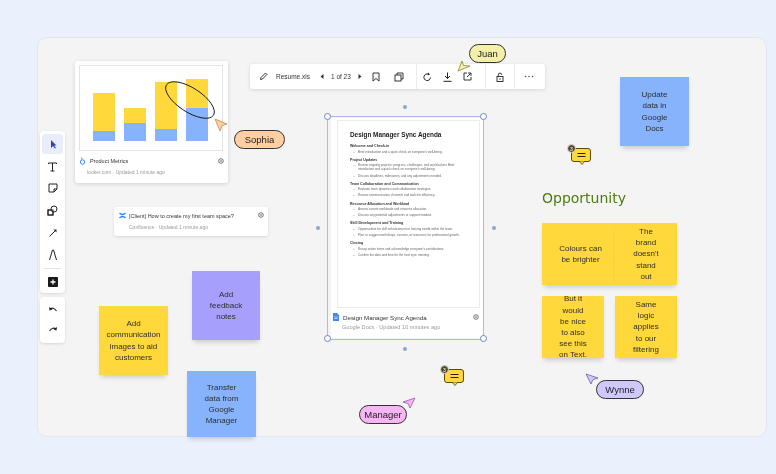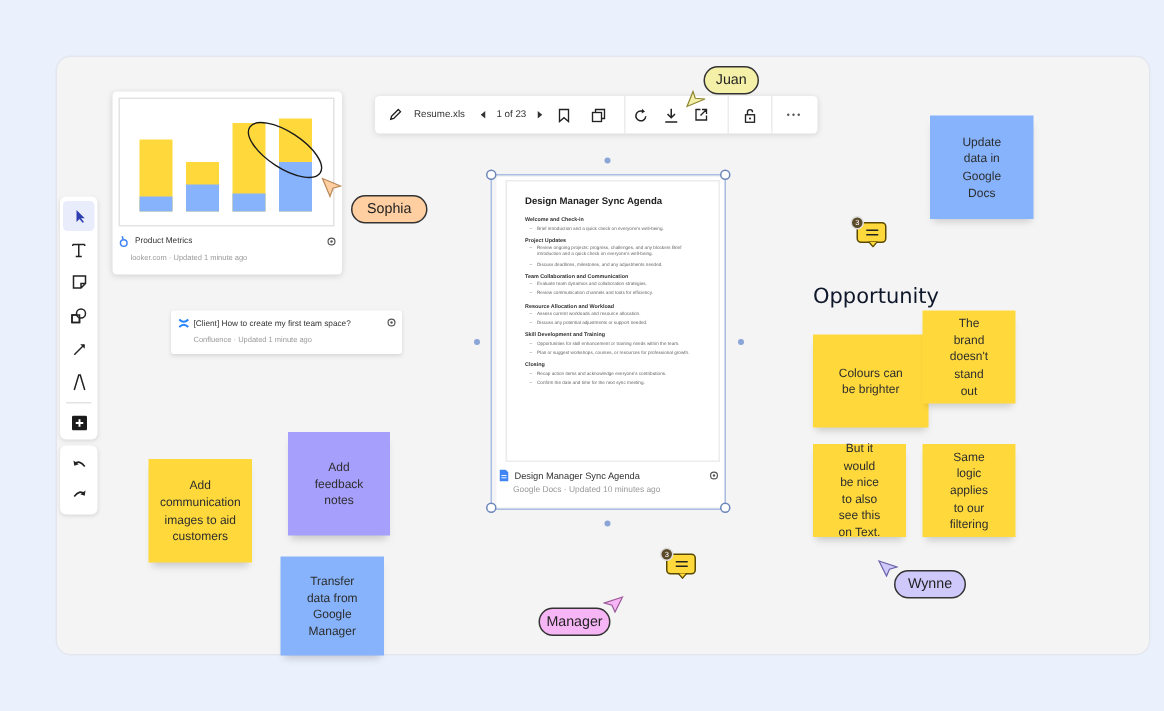--- a/index.html
+++ b/index.html
@@ -349,47 +349,47 @@
   </svg>
 <div class="abs card-sub" style="left:342px; top:324px; font-size:5.6px;">
   <span>Google Docs</span>
   <span> · </span>
   <span>Updated 10 minutes ago</span>
 </div>
 
 <div class="sticky yellow" style="left:99px; top:306px; width:69px; height:69px;">
     <span>Add communication images to aid customers</span>
   </div>
-<div class="sticky purple" style="left:192px; top:271px; width:68px; height:69px;margin-top:17px;">
+<div class="sticky purple" style="left:192px; top:271px; width:68px; height:69px;">
     <span>Add feedback notes</span>
   </div>
 <div class="sticky blue" style="left:187px; top:371px; width:69px; height:66px;">
     <span>Transfer data from Google Manager</span>
   </div>
 
 <div class="sticky blue" style="left:620px; top:77px; width:69px; height:69px;">
     <span>Update data in Google Docs</span>
   </div>
 
 <div class="comment-bubble" style="left:571px; top:148px;">
   <svg style="position:absolute; left:5px; top:3px;" width="9" height="6" viewBox="0 0 9 6">
       <path d="M0.5 1.5 H8.5 M0.5 4.5 H8.5" stroke="#222" stroke-width="1"></path>
     </svg>
   <svg style="position:absolute; left:7px; top:12px;" width="6" height="4" viewBox="0 0 6 4">
       <path d="M0 0 L3 3.5 L6 0 Z" fill="#ffd93c" stroke="#5a4a00" stroke-width="0.8"></path>
     </svg>
   <div style="position:absolute; left:-5px; top:-5px; width:9px; height:9px; border-radius:50%; background:#5a4a2a; color:#fff; font-size:5px; display:flex; align-items:center; justify-content:center; border:1px solid #ddd;">3</div>
 </div>
 
-<div class="abs" style="left:542px; top:190px; font-size:14px; color:#0f172a; font-family:'DejaVu Sans', sans-serif;">Opportunity</div>
+<div class="abs" style="left:542px; top:190px; font-size:14px; color:#4d7c0f; font-family:'DejaVu Sans', sans-serif;">Opportunity</div>
 
 <div class="sticky yellow" style="left:542px; top:223px; width:77px; height:62px;">
     <span>Colours can be brighter</span>
   </div>
-<div class="sticky yellow" style="left:615px; top:207px; width:62px; height:62px;">
+<div class="sticky yellow" style="left:615px; top:223px; width:62px; height:62px;">
     <span>The brand doesn't stand out</span>
   </div>
 <div class="sticky yellow" style="left:542px; top:296px; width:62px; height:62px;">
     <span>But it would be nice to also see this on Text.</span>
   </div>
 <div class="sticky yellow" style="left:615px; top:296px; width:62px; height:62px;">
     <span>Same logic applies to our filtering</span>
   </div>
 
 <div class="comment-bubble" style="left:444px; top:369px;">

